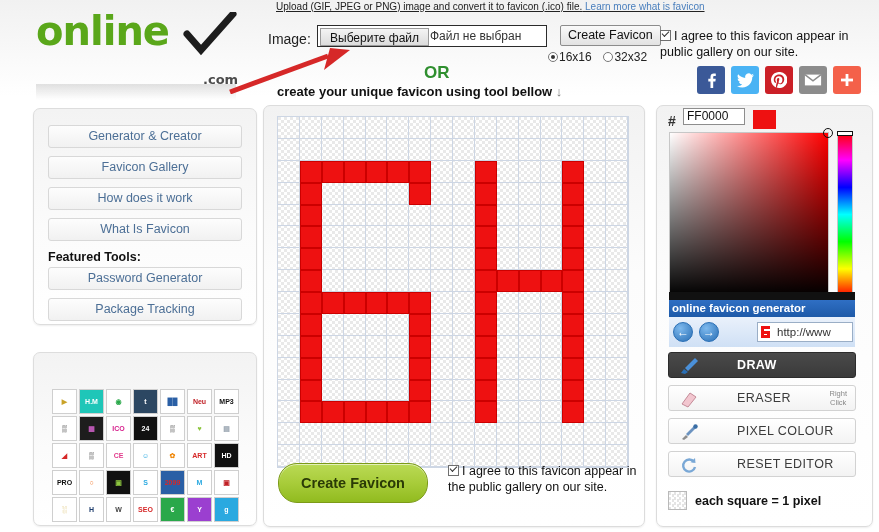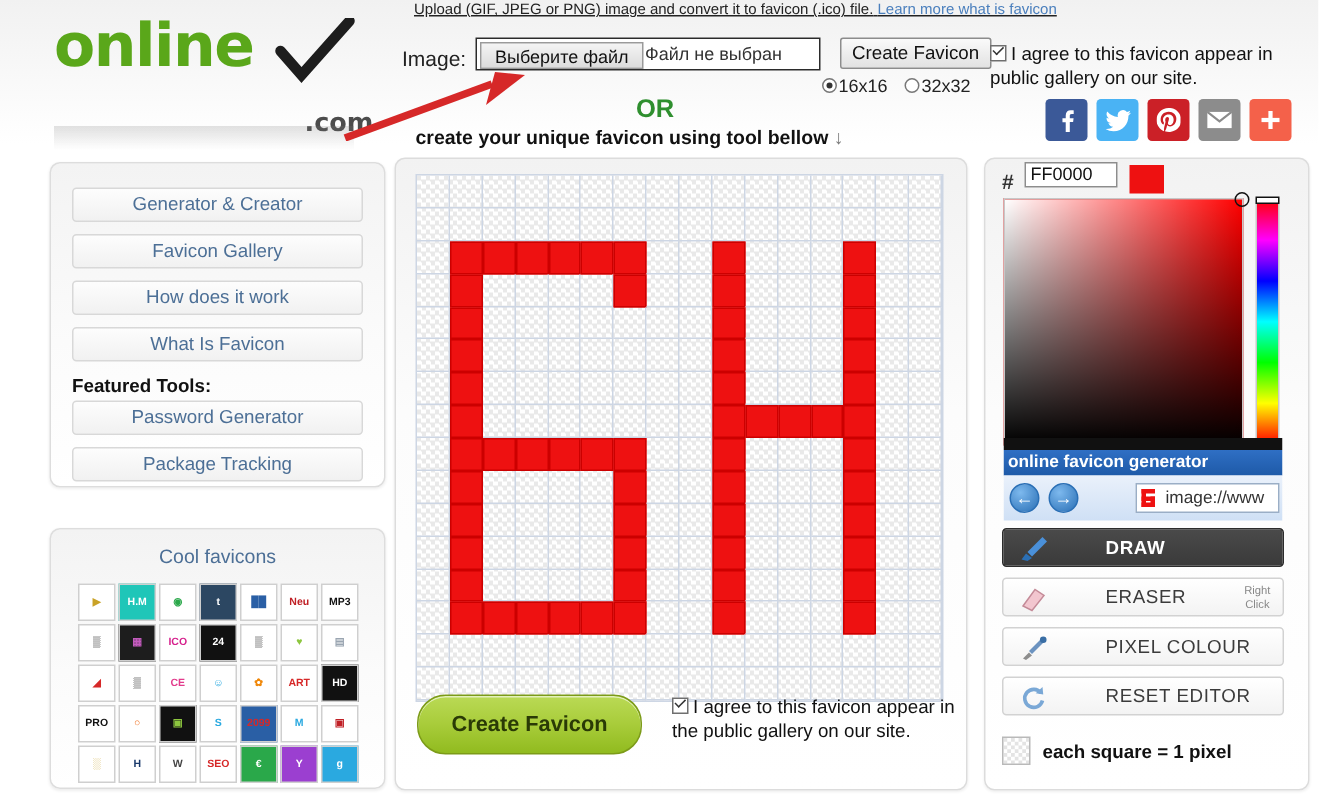--- a/index.html
+++ b/index.html
@@ -24,21 +24,21 @@
   }
   .logo .l2{
     position:absolute;left:8px;top:38px;
     font-family:"DejaVu Sans",sans-serif;
     font-weight:bold;font-size:40px;letter-spacing:-1px;
     color:#2b2b2b;
   }
   .logo .dotcom{
     position:absolute;left:175px;top:66px;
     font-family:"DejaVu Sans",sans-serif;
-    font-weight:bold;font-size:17px;color:#4c4c4c;
+    font-weight:bold;font-size:13px;color:#4c4c4c;
   }
   .logo .check{position:absolute;left:155px;top:6px;}
   .logo .reflection{
     position:absolute;left:8px;top:78px;width:200px;height:16px;
     background:linear-gradient(to bottom,rgba(120,120,120,.22),rgba(255,255,255,0));
     filter:blur(0.4px);
   }
   
   .upload-line{
     position:absolute;left:276px;top:1px;
@@ -356,21 +356,20 @@
   <div class="menu-btn" style="top:16px">Generator &amp; Creator</div>
   <div class="menu-btn" style="top:47px">Favicon Gallery</div>
   <div class="menu-btn" style="top:78px">How does it work</div>
   <div class="menu-btn" style="top:109px">What Is Favicon</div>
   <div class="featured" style="top:141px">Featured Tools:</div>
   <div class="menu-btn" style="top:158px">Password Generator</div>
   <div class="menu-btn" style="top:189px">Package Tracking</div>
 </div>
 
 <div class="panel" id="cool-panel">
-  <div class="cool-title">Cool favicons</div>
   <div class="icon-grid" id="icon-grid">
       <div class="fav-cell" style="background: rgb(255, 255, 255); color: rgb(201, 162, 39);">▶</div>
       <div class="fav-cell" style="background: rgb(31, 198, 184); color: rgb(255, 255, 255);">H.M</div>
       <div class="fav-cell" style="background: rgb(255, 255, 255); color: rgb(42, 168, 74);">◉</div>
       <div class="fav-cell" style="background: rgb(44, 71, 98); color: rgb(255, 255, 255);">t</div>
       <div class="fav-cell" style="background: rgb(255, 255, 255); color: rgb(42, 95, 165);">██</div>
       <div class="fav-cell" style="background: rgb(255, 255, 255); color: rgb(192, 32, 38);">Neu</div>
       <div class="fav-cell" style="background: rgb(255, 255, 255); color: rgb(17, 17, 17);">MP3</div>
       <div class="fav-cell" style="background: rgb(255, 255, 255); color: rgb(17, 17, 17);">▒</div>
       <div class="fav-cell" style="background: rgb(29, 29, 29); color: rgb(195, 91, 189);">▦</div>
@@ -689,21 +688,21 @@
       <div class="nav-circ" style="left:4px">←</div>
       <div class="nav-circ" style="left:30px">→</div>
       <div class="pv-url">
         <span class="mini-fav" id="mini-fav">
             <span style="left: 0px; top: 0px; width: 3px; height: 12px; background: rgb(238, 17, 17);"></span>
             <span style="left: 0px; top: 0px; width: 9px; height: 3px; background: rgb(238, 17, 17);"></span>
             <span style="left: 0px; top: 5px; width: 9px; height: 3px; background: rgb(238, 17, 17);"></span>
             <span style="left: 6px; top: 5px; width: 3px; height: 7px; background: rgb(238, 17, 17);"></span>
             <span style="left: 0px; top: 9px; width: 9px; height: 3px; background: rgb(238, 17, 17);"></span>
           </span>
-        <span>image://www</span>
+        <span>http://www</span>
       </div>
     </div>
   </div>
 
   <div class="tool-btn active" style="top:246px">
     <svg class="ticon" viewBox="0 0 20 18">
       <path d="M2 16 L5 12 L9 15 L6 17 Z" fill="#2a6fb5"></path>
       <path d="M6 11 L16 1 L19 4 L9 14 Z" fill="#4a90d9"></path>
     </svg>
     <span class="tlabel">DRAW</span>

